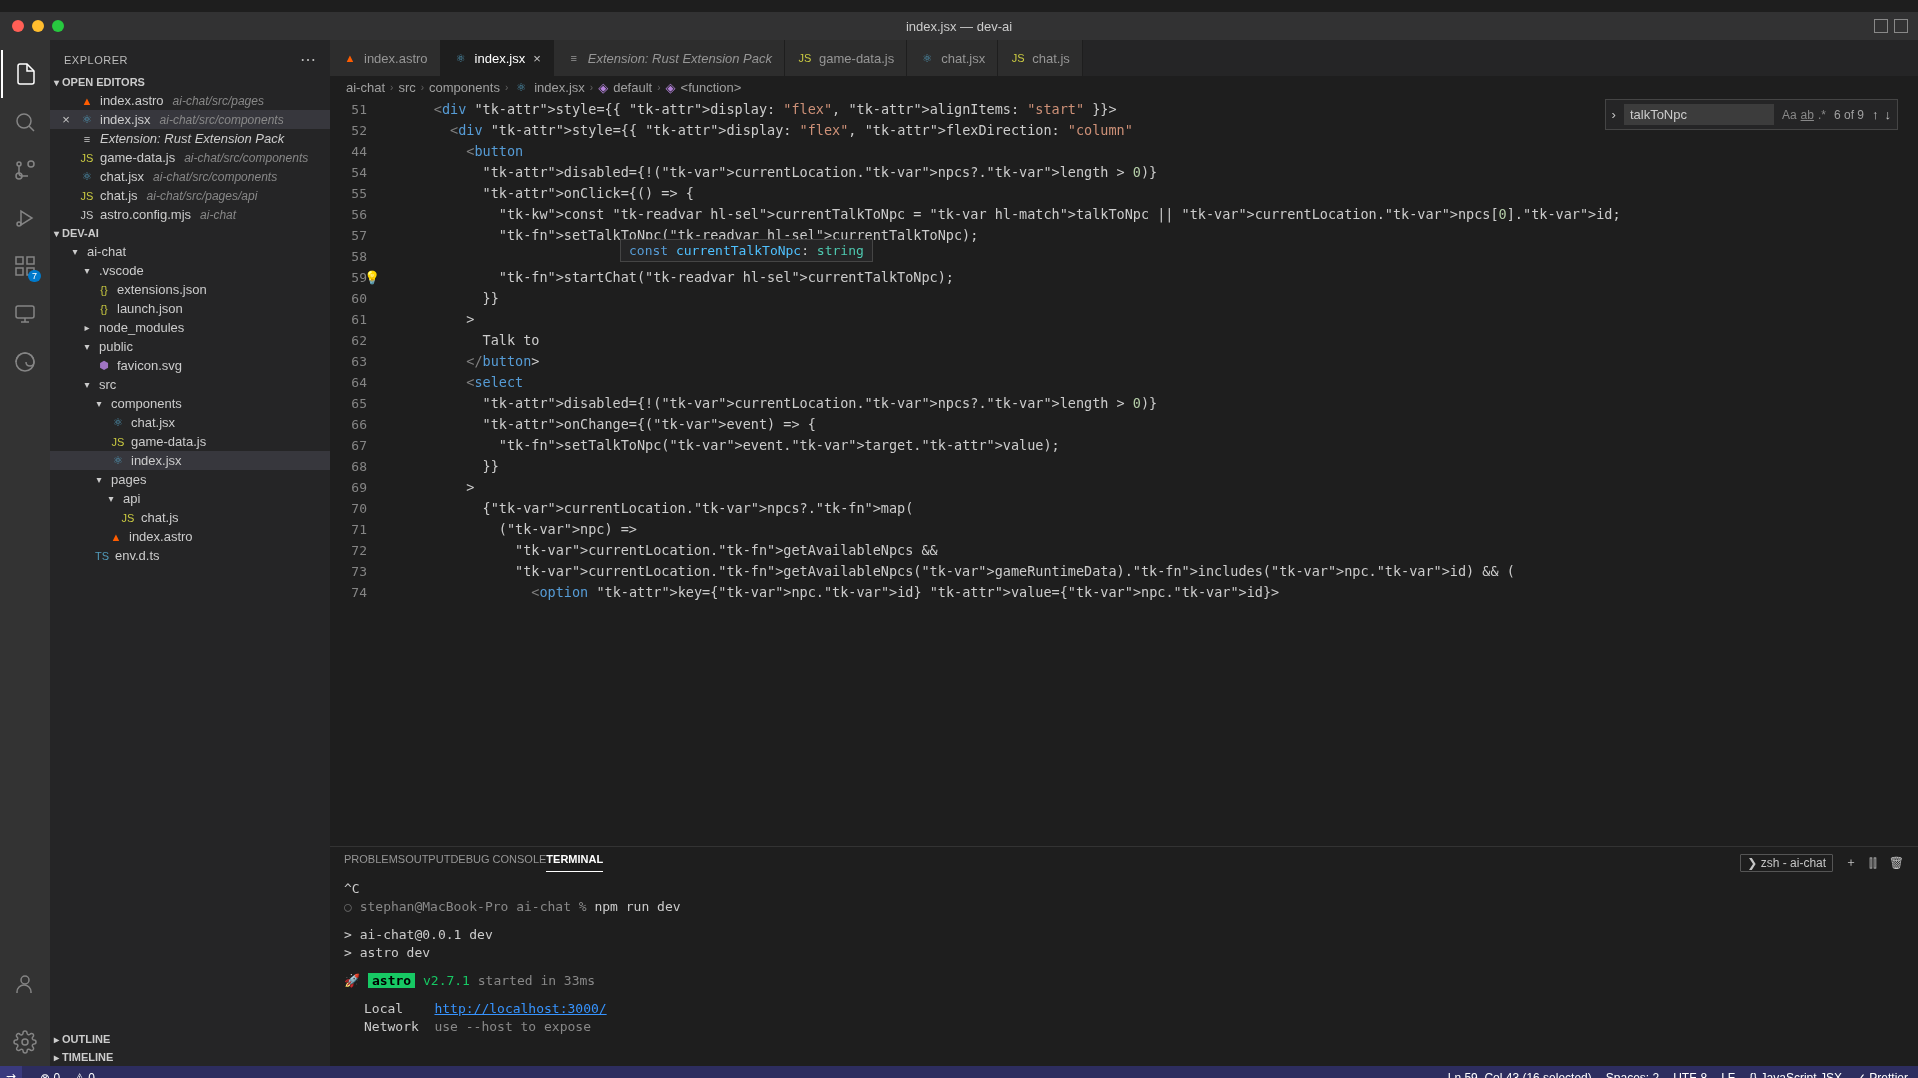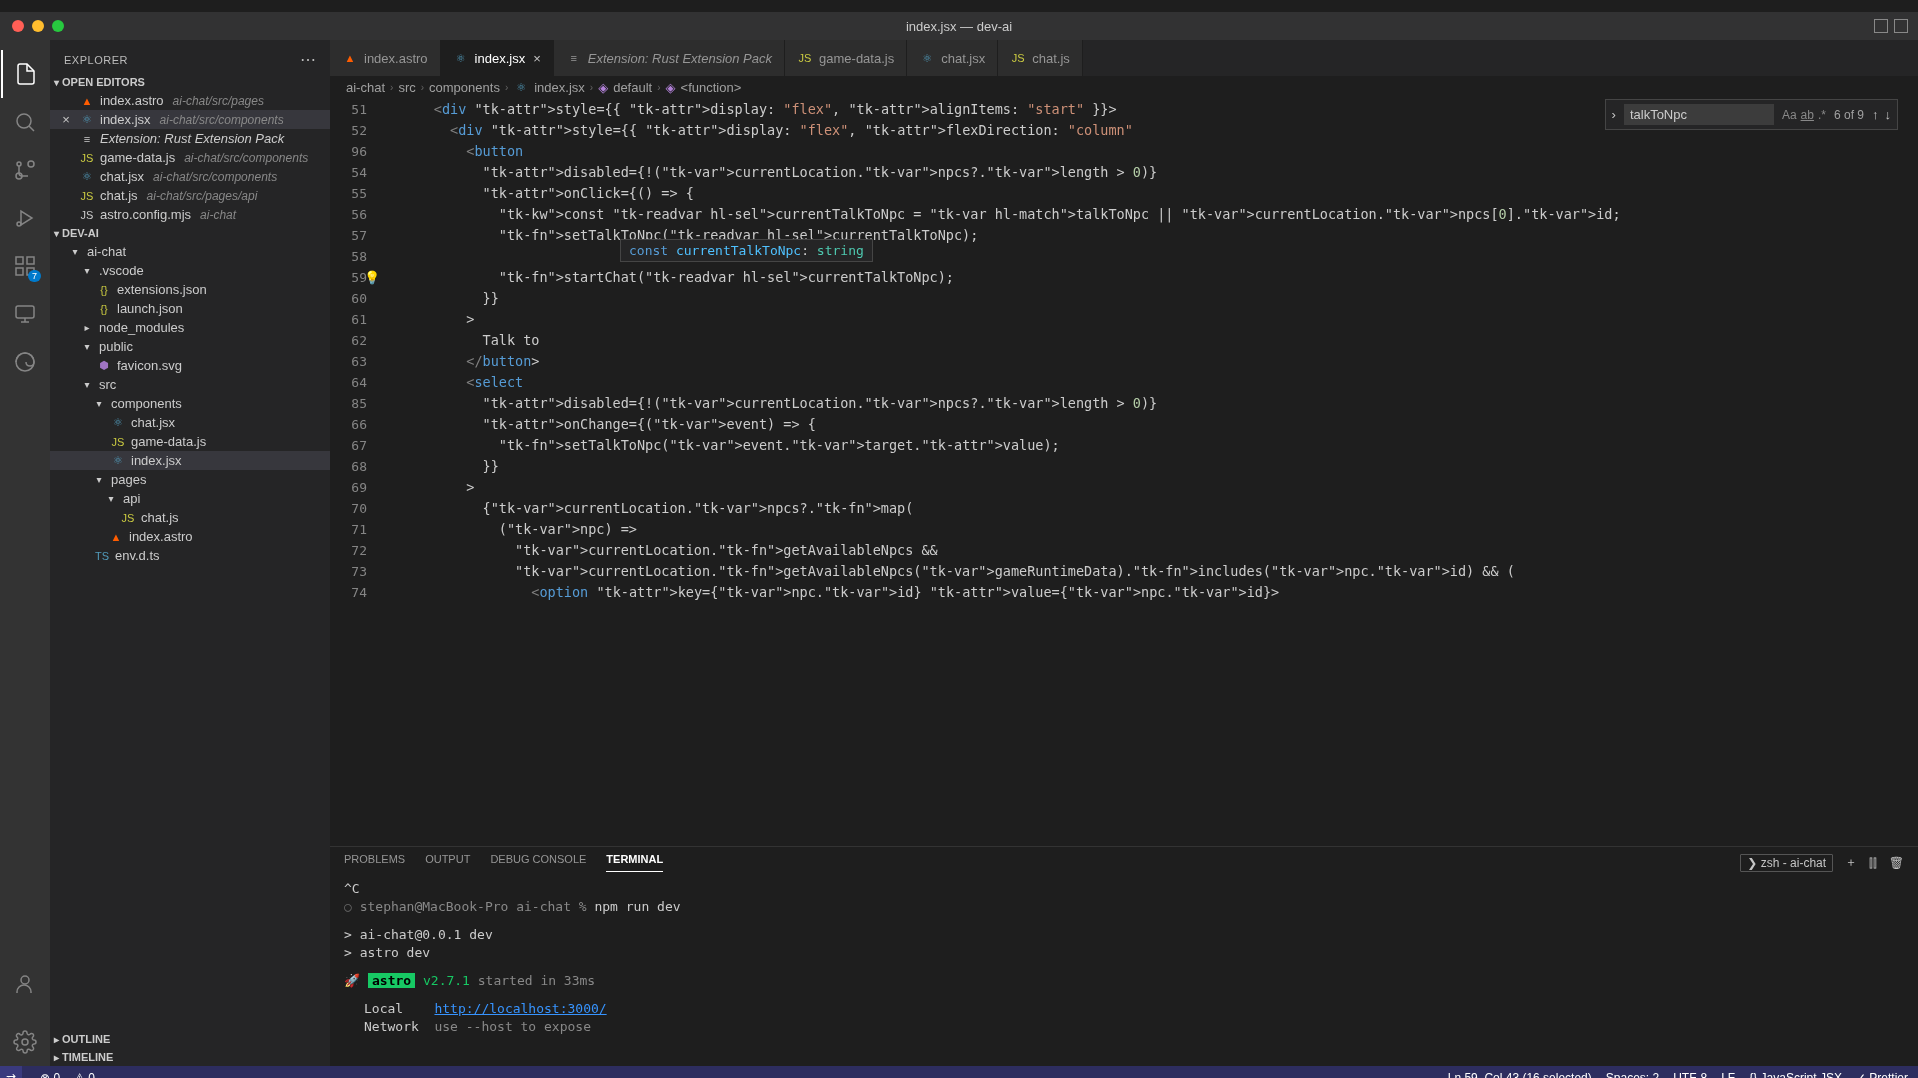--- a/index.html
+++ b/index.html
@@ -60,21 +60,21 @@
 .tk-type { color: #4ec9b0; }
 .tk-readvar { color: #4fc1ff; }
 .hover-tip { position: absolute; background: #252526; border: 1px solid #454545; padding: 3px 8px; font-size: 13px; }
 .search-widget { position: absolute; top: 0; right: 20px; background: #252526; border: 1px solid #454545; display: flex; align-items: center; padding: 4px 6px; gap: 8px; font-family: -apple-system, sans-serif; z-index: 10; }
 .search-widget .expand { color: #c5c5c5; cursor: pointer; }
 .search-widget input { background: #3c3c3c; border: none; color: #cccccc; padding: 3px 6px; width: 150px; font-size: 13px; outline: none; }
 .search-widget .opts { color: #888; font-size: 12px; display: flex; gap: 4px; }
 .search-widget .count { color: #a0a0a0; font-size: 12px; }
 .search-widget .arrows { color: #c5c5c5; display: flex; gap: 6px; }
 .panel { height: 220px; border-top: 1px solid #333; display: flex; flex-direction: column; }
-.panel-tabs { display: flex; padding: 6px 14px 0; gap: 20px; font-size: 11px; font-family: -apple-system, sans-serif; }
+.panel-tabs { display: flex; padding: 6px 14px 0; font-size: 11px; font-family: -apple-system, sans-serif; }
 .panel-tab { color: #969696; padding-bottom: 6px; cursor: pointer; }
 .panel-tab.active { color: #ffffff; border-bottom: 1px solid #fff; font-weight: bold; }
 .panel-actions { margin-left: auto; display: flex; gap: 12px; align-items: center; color: #c5c5c5; font-size: 12px; }
 .panel-actions .shell { border: 1px solid #555; padding: 1px 6px; border-radius: 1px; }
 .terminal { flex: 1; padding: 8px 14px; font-size: 13px; line-height: 18px; overflow: hidden; }
 .terminal .prompt-host { color: #888; }
 .terminal .link { color: #3794ff; text-decoration: underline; }
 .terminal .astro-badge { background: #17c964; color: #000; padding: 0 4px; font-weight: 700; }
 .terminal .version { color: #17c964; }
 .terminal .dim { color: #888; }
@@ -354,33 +354,33 @@
           </span>
         <span class="count">6 of 9</span>
         <span class="arrows">
             <span>↑</span>
             <span>↓</span>
           </span>
       </div>
       <div class="gutter" id="gutter">
           <div>51</div>
           <div>52</div>
-          <div>96</div>
+          <div>44</div>
           <div>54</div>
           <div>55</div>
           <div>56</div>
           <div>57</div>
           <div>58</div>
           <div>59<span class="bulb">💡</span></div>
           <div>60</div>
           <div>61</div>
           <div>62</div>
           <div>63</div>
           <div>64</div>
-          <div>85</div>
+          <div>65</div>
           <div>66</div>
           <div>67</div>
           <div>68</div>
           <div>69</div>
           <div>70</div>
           <div>71</div>
           <div>72</div>
           <div>73</div>
           <div>74</div>
         </div>

